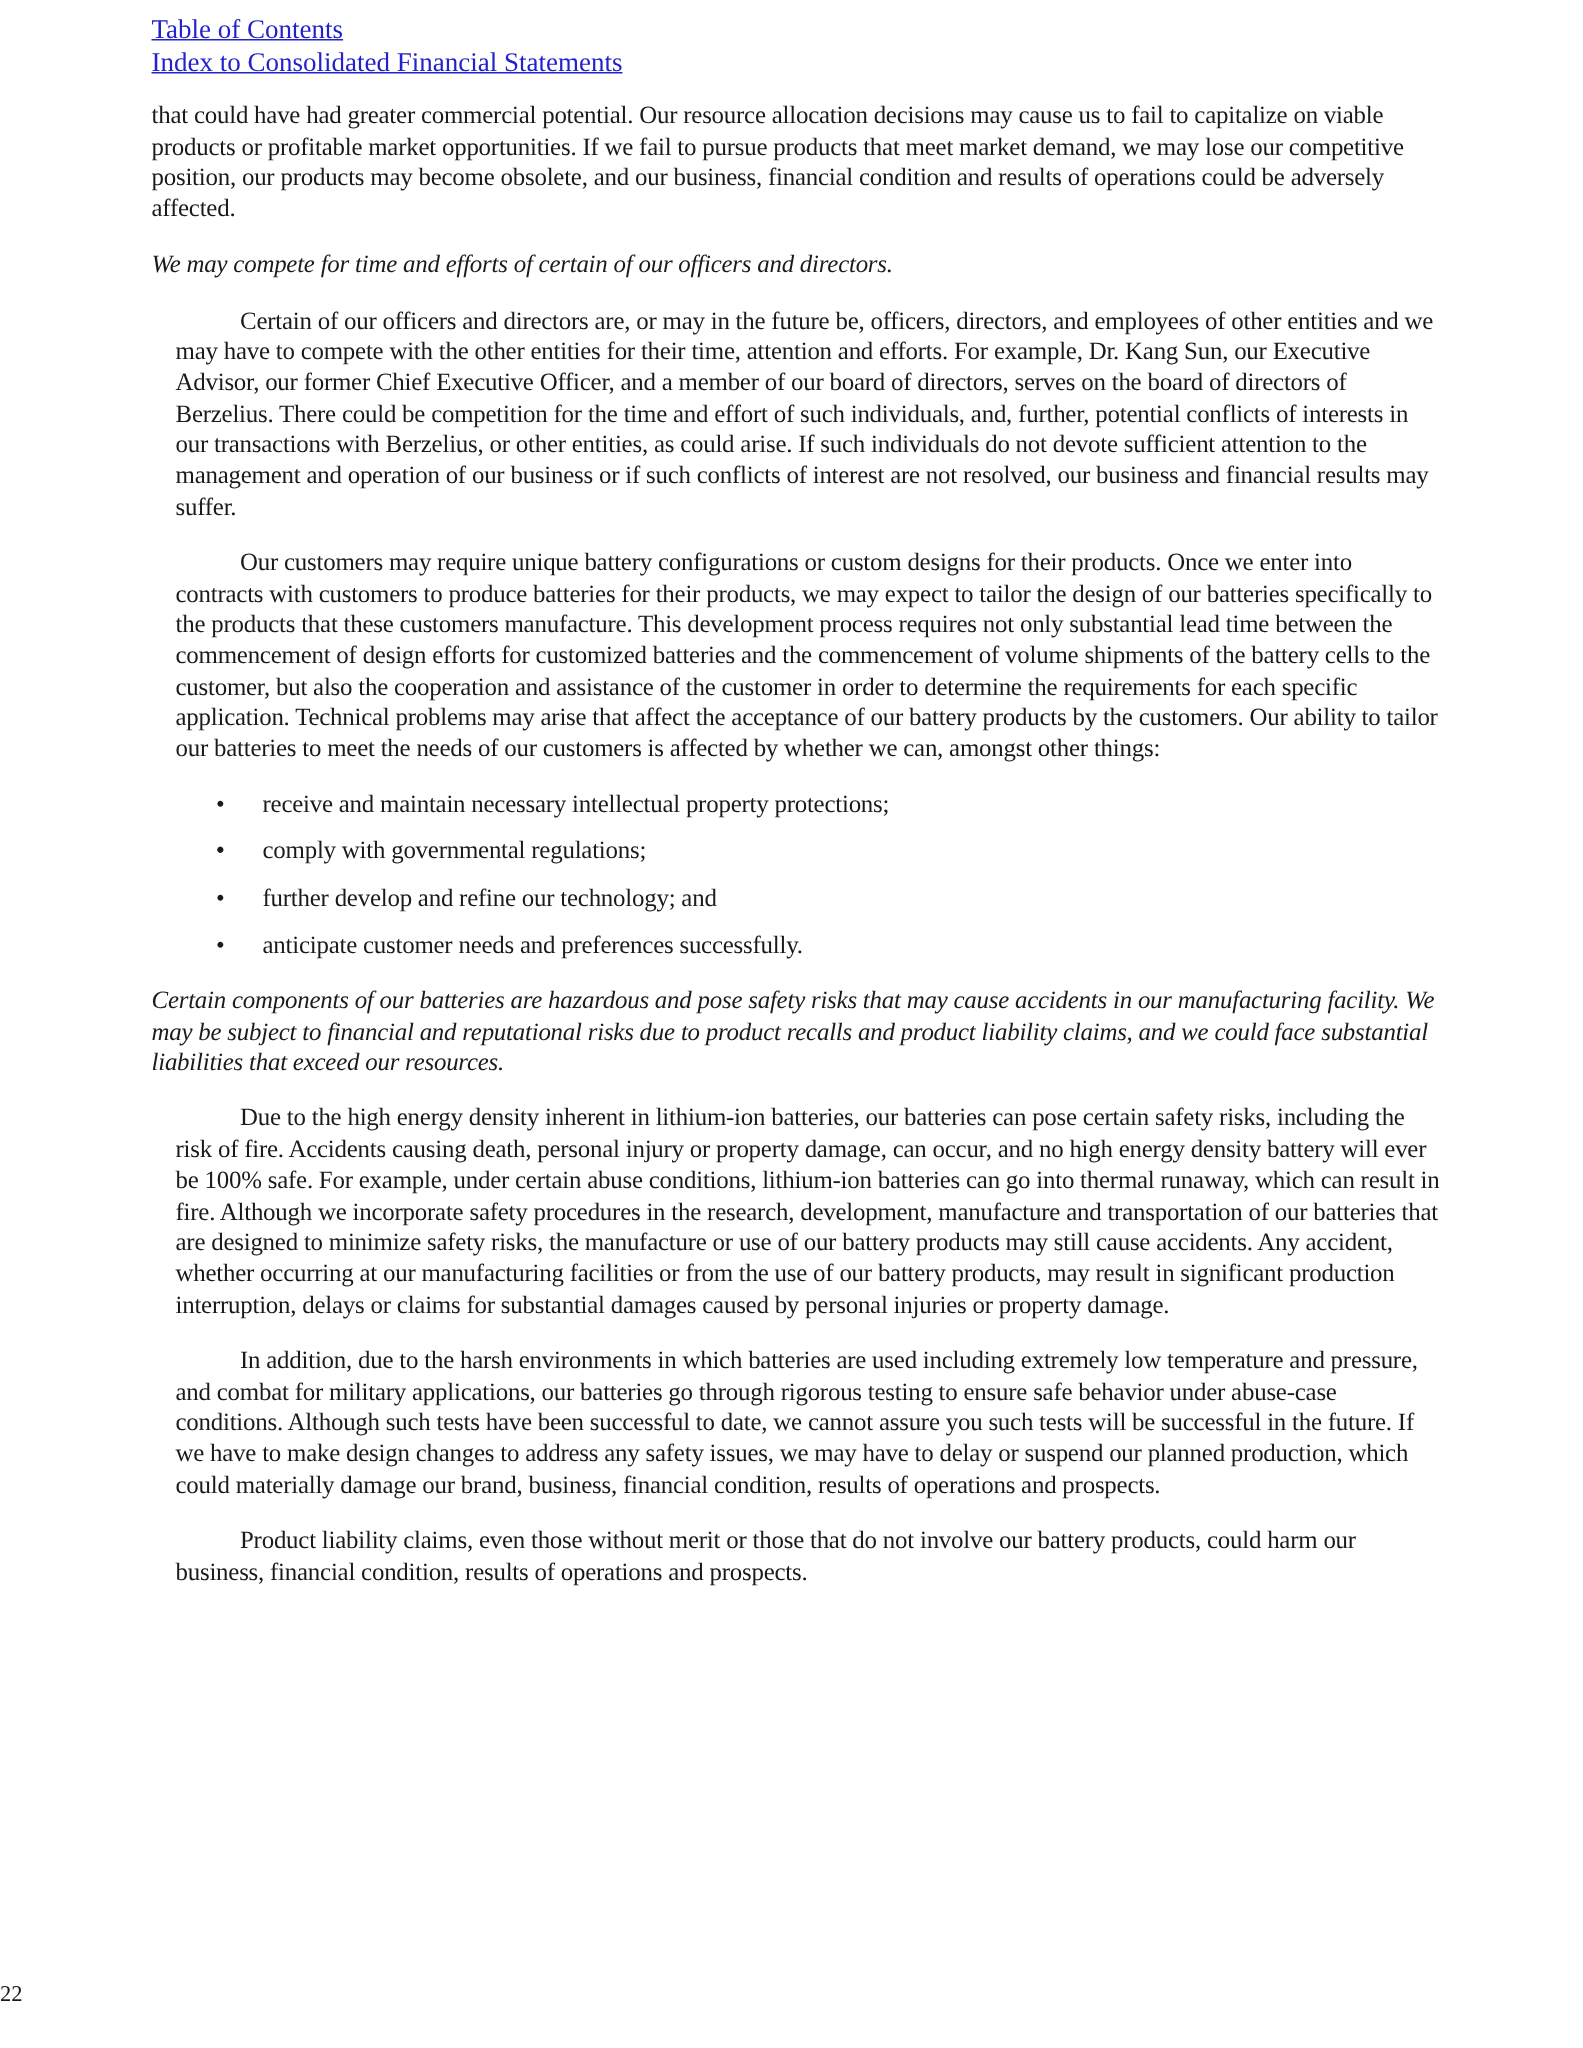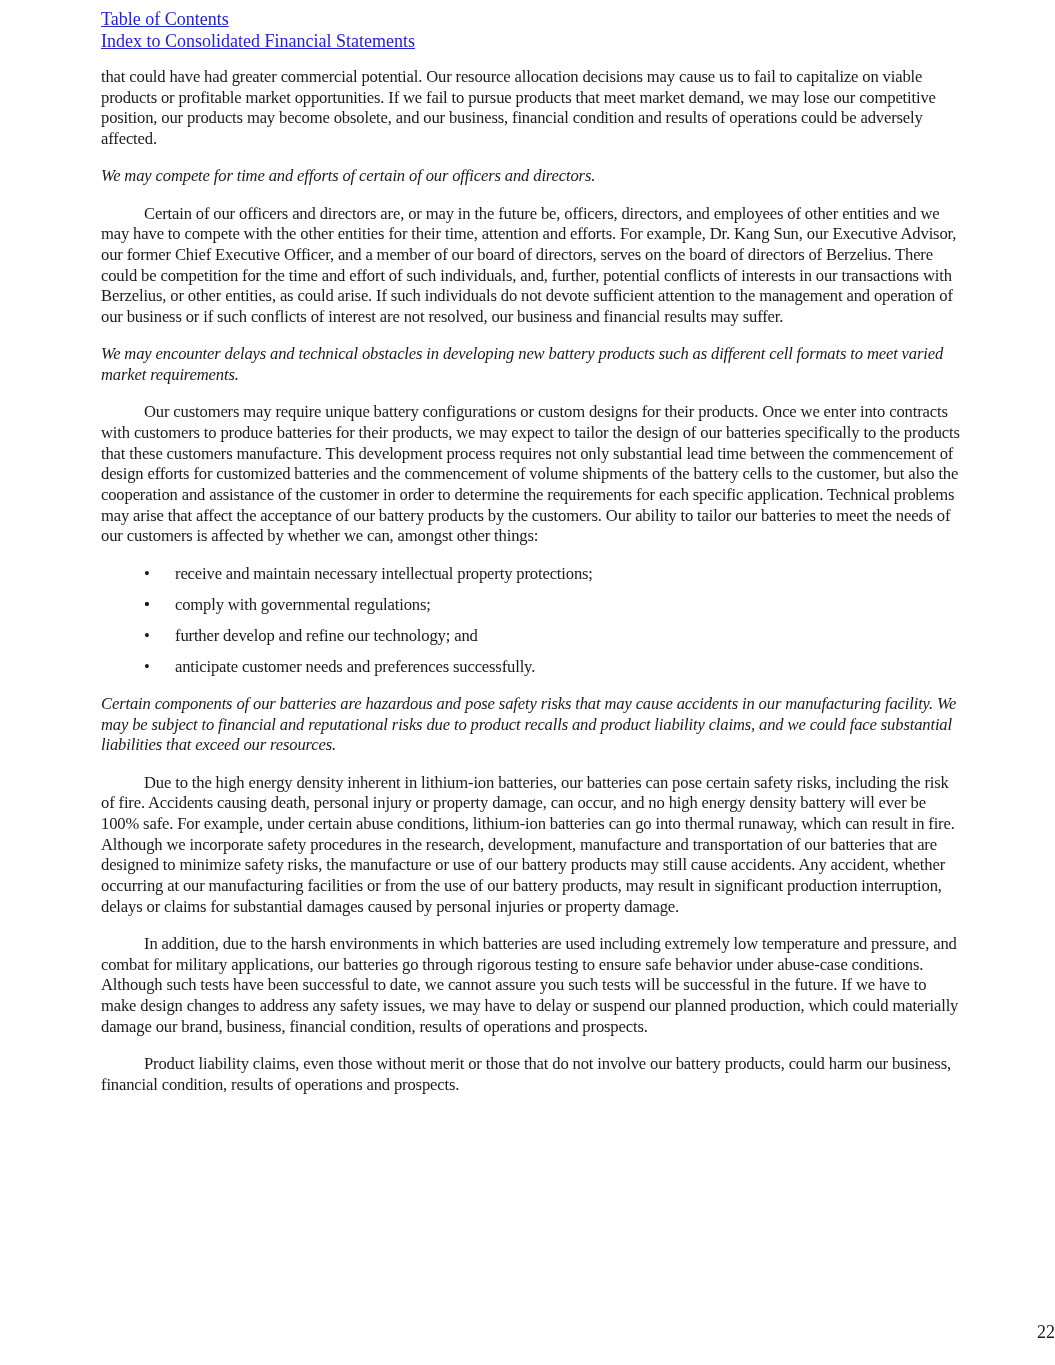--- a/index.html
+++ b/index.html
@@ -8,40 +8,39 @@
     font-family: "Liberation Serif", "DejaVu Serif", serif;
     color: #1a1a1a;
   }
   .nav { position: absolute; left: 101px; top: 8px; font-size: 18px; line-height: 22px; }
   .nav a { color: #1a0dab; color: #2222cc; text-decoration: underline; display: block; cursor: pointer; }
   .content {
     position: absolute; left: 101px; top: 67px; width: 860px;
     font-size: 16.6px; line-height: 20.7px; letter-spacing: -0.15px;
   }
   .content p { margin: 0 0 16.5px 0; }
-  .content p.indent { text-indent: 43px; }
+  .content p.indent { text-indent: 43px; margin-left: 16px; }
   .content p.heading { font-style: italic; font-weight: normal; }
   .content ul { list-style: none; margin: 0 0 16.5px 0; padding: 0; }
   .content ul li { position: relative; padding-left: 74px; margin-bottom: 10.4px; }
   .content ul li .bullet { position: absolute; left: 43px; top: 0; }
-  .page-num { position: absolute; left: 0; width: 1055px; top: 1322px; text-align: right; font-size: 18px; }
+  .page-num { position: absolute; left: 0; width: 1055px; top: 1322px; text-align: left; font-size: 15px; }
 </style>
 </head>
 <body>
 
 <div class="nav">
   <a>Table of Contents</a>
   <a>Index to Consolidated Financial Statements</a>
 </div>
 
 <div class="content">
   <p>that could have had greater commercial potential. Our resource allocation decisions may cause us to fail to capitalize on viable products or profitable market opportunities. If we fail to pursue products that meet market demand, we may lose our competitive position, our products may become obsolete, and our business, financial condition and results of operations could be adversely affected.</p>
   <p class="heading">We may compete for time and efforts of certain of our officers and directors.</p>
   <p class="indent">Certain of our officers and directors are, or may in the future be, officers, directors, and employees of other entities and we may have to compete with the other entities for their time, attention and efforts. For example, Dr. Kang Sun, our Executive Advisor, our former Chief Executive Officer, and a member of our board of directors, serves on the board of directors of Berzelius. There could be competition for the time and effort of such individuals, and, further, potential conflicts of interests in our transactions with Berzelius, or other entities, as could arise. If such individuals do not devote sufficient attention to the management and operation of our business or if such conflicts of interest are not resolved, our business and financial results may suffer.</p>
-  <p class="heading">We may encounter delays and technical obstacles in developing new battery products such as different cell formats to meet varied market requirements.</p>
   <p class="indent">Our customers may require unique battery configurations or custom designs for their products. Once we enter into contracts with customers to produce batteries for their products, we may expect to tailor the design of our batteries specifically to the products that these customers manufacture. This development process requires not only substantial lead time between the commencement of design efforts for customized batteries and the commencement of volume shipments of the battery cells to the customer, but also the cooperation and assistance of the customer in order to determine the requirements for each specific application. Technical problems may arise that affect the acceptance of our battery products by the customers. Our ability to tailor our batteries to meet the needs of our customers is affected by whether we can, amongst other things:</p>
   <ul>
     <li><span class="bullet">•</span><span>receive and maintain necessary intellectual property protections;</span></li>
     <li><span class="bullet">•</span></li>
     <li><span class="bullet">•</span><span>comply with governmental regulations;</span></li>
     <li><span class="bullet">•</span><span>further develop and refine our technology; and</span></li>
     <li><span class="bullet">•</span><span>anticipate customer needs and preferences successfully.</span></li>
   </ul>
   <p class="heading">Certain components of our batteries are hazardous and pose safety risks that may cause accidents in our manufacturing facility. We may be subject to financial and reputational risks due to product recalls and product liability claims, and we could face substantial liabilities that exceed our resources.</p>
   <p class="indent">Due to the high energy density inherent in lithium-ion batteries, our batteries can pose certain safety risks, including the risk of fire. Accidents causing death, personal injury or property damage, can occur, and no high energy density battery will ever be 100% safe. For example, under certain abuse conditions, lithium-ion batteries can go into thermal runaway, which can result in fire. Although we incorporate safety procedures in the research, development, manufacture and transportation of our batteries that are designed to minimize safety risks, the manufacture or use of our battery products may still cause accidents. Any accident, whether occurring at our manufacturing facilities or from the use of our battery products, may result in significant production interruption, delays or claims for substantial damages caused by personal injuries or property damage.</p>

